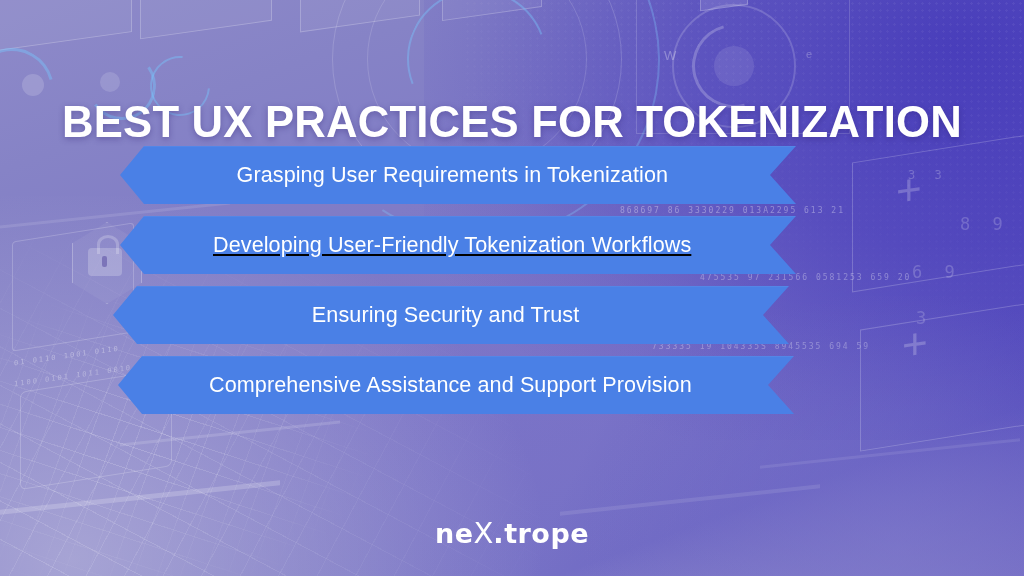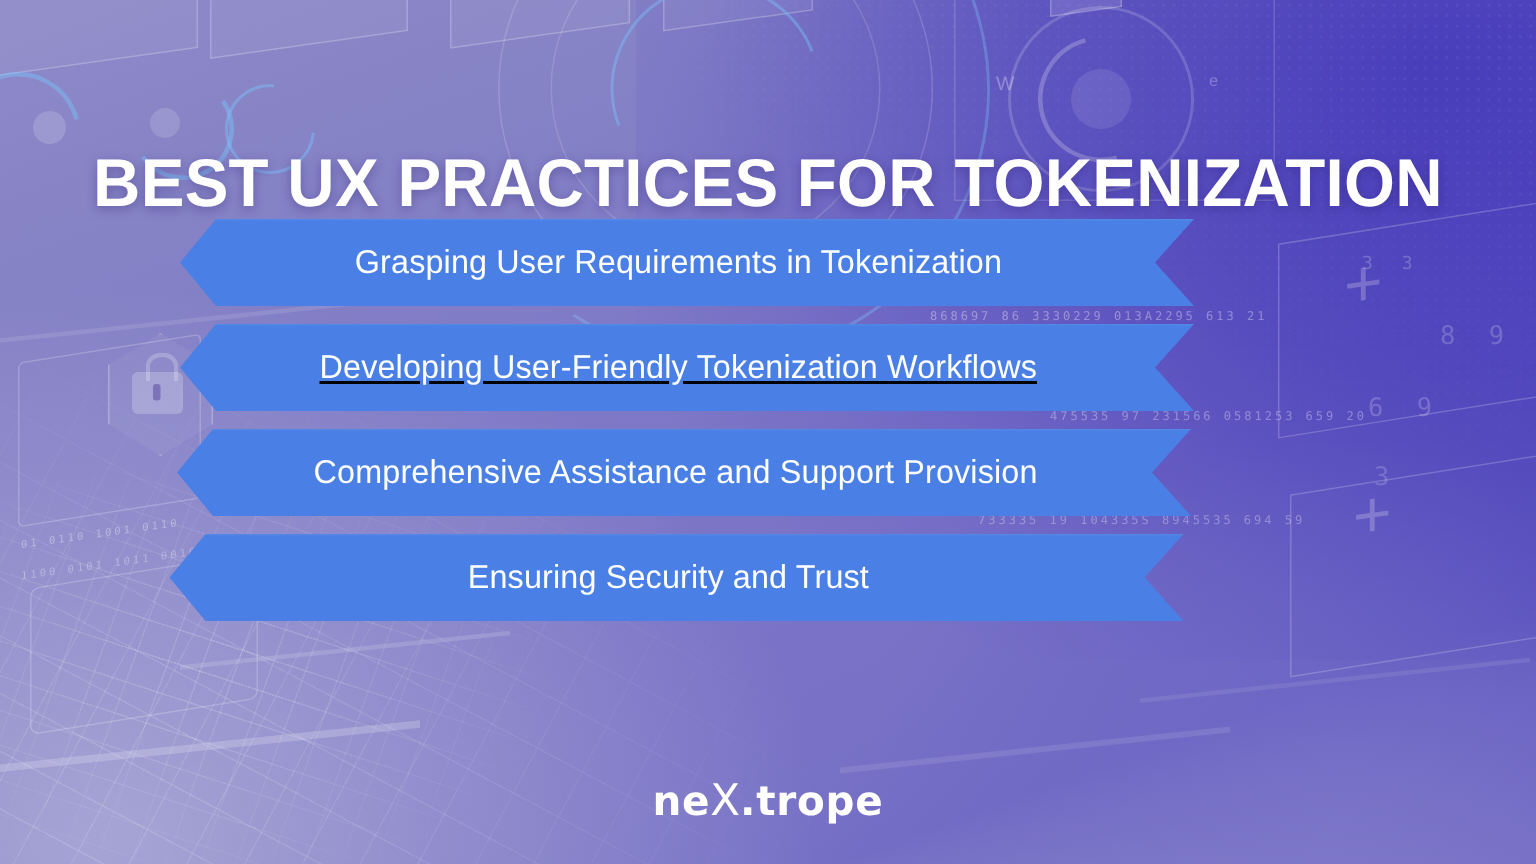--- a/index.html
+++ b/index.html
@@ -323,26 +323,26 @@
 
     <div class="banner" style="margin-left:120px;margin-right:112px;">
       <span class="banner-label">Grasping User Requirements in Tokenization</span>
     </div>
 
     <div class="banner" style="margin-left:120px;margin-right:112px;text-decoration:underline;">
       <span class="banner-label">Developing User-Friendly Tokenization Workflows</span>
     </div>
 
 
+    <div class="banner" style="margin-left:113px;margin-right:119px;">
+      <span class="banner-label">Ensuring Security and Trust</span>
+    </div>
+
     <div class="banner" style="margin-left:118px;margin-right:114px;">
       <span class="banner-label">Comprehensive Assistance and Support Provision</span>
     </div>
-
-    <div class="banner" style="margin-left:113px;margin-right:119px;">
-      <span class="banner-label">Ensuring Security and Trust</span>
-    </div>
   </div>
 
   <div class="logo">
     <span>ne</span><span class="lx">X</span><span class="ldot">.</span><span>trope</span>
   </div>
 
 </div>
 
 </body></html>

